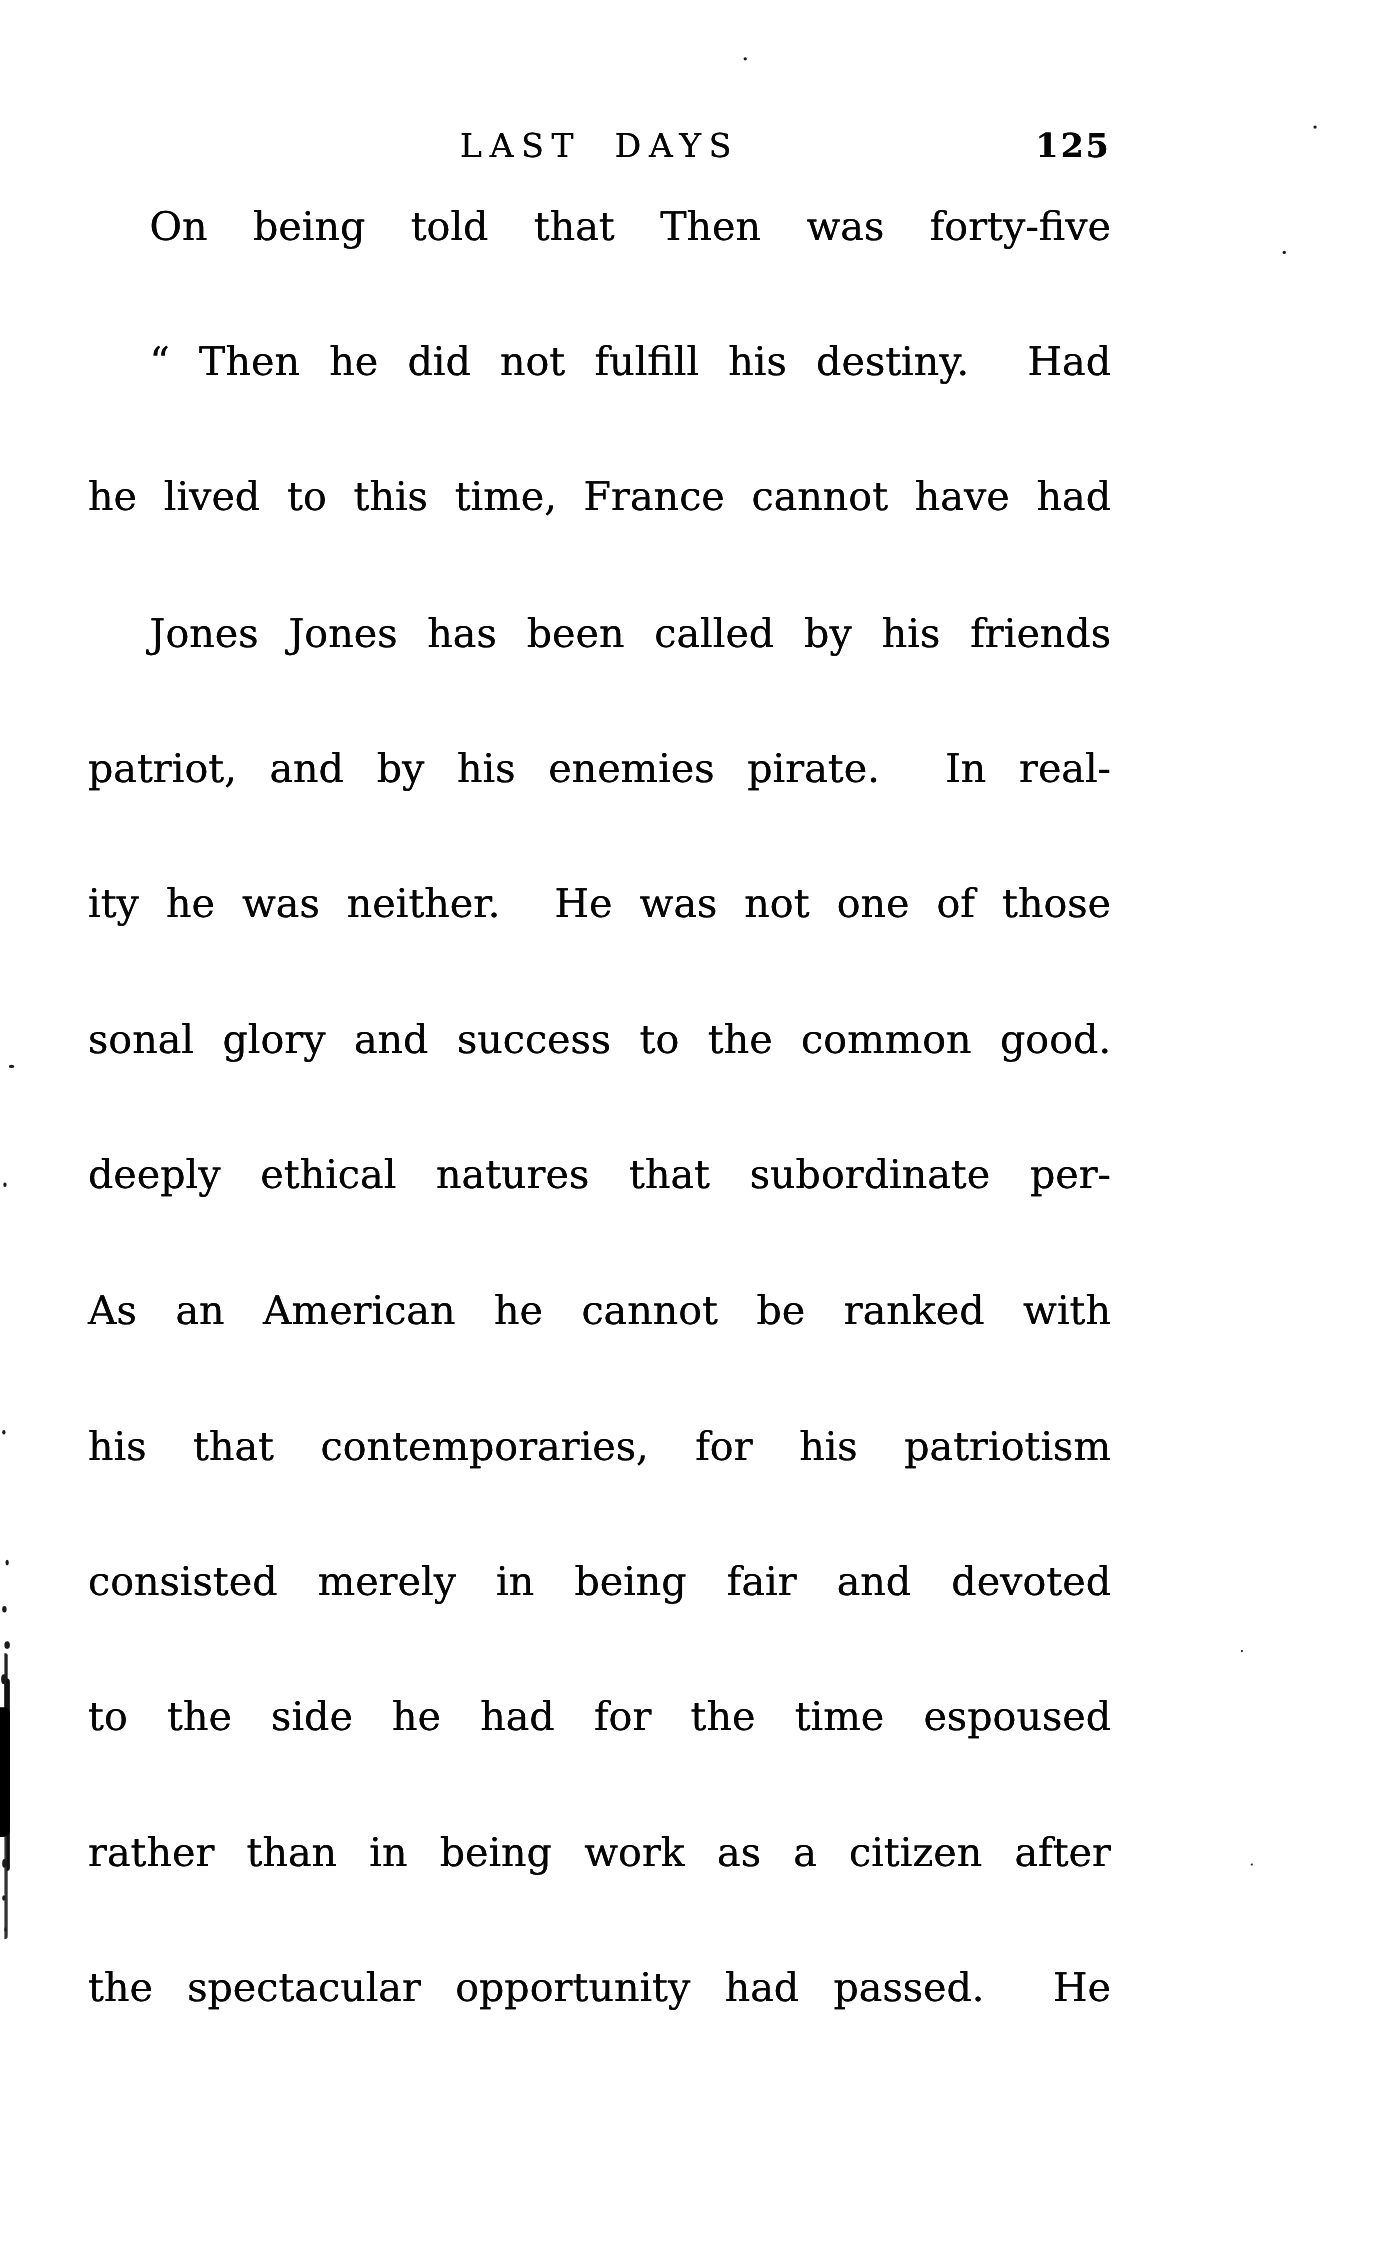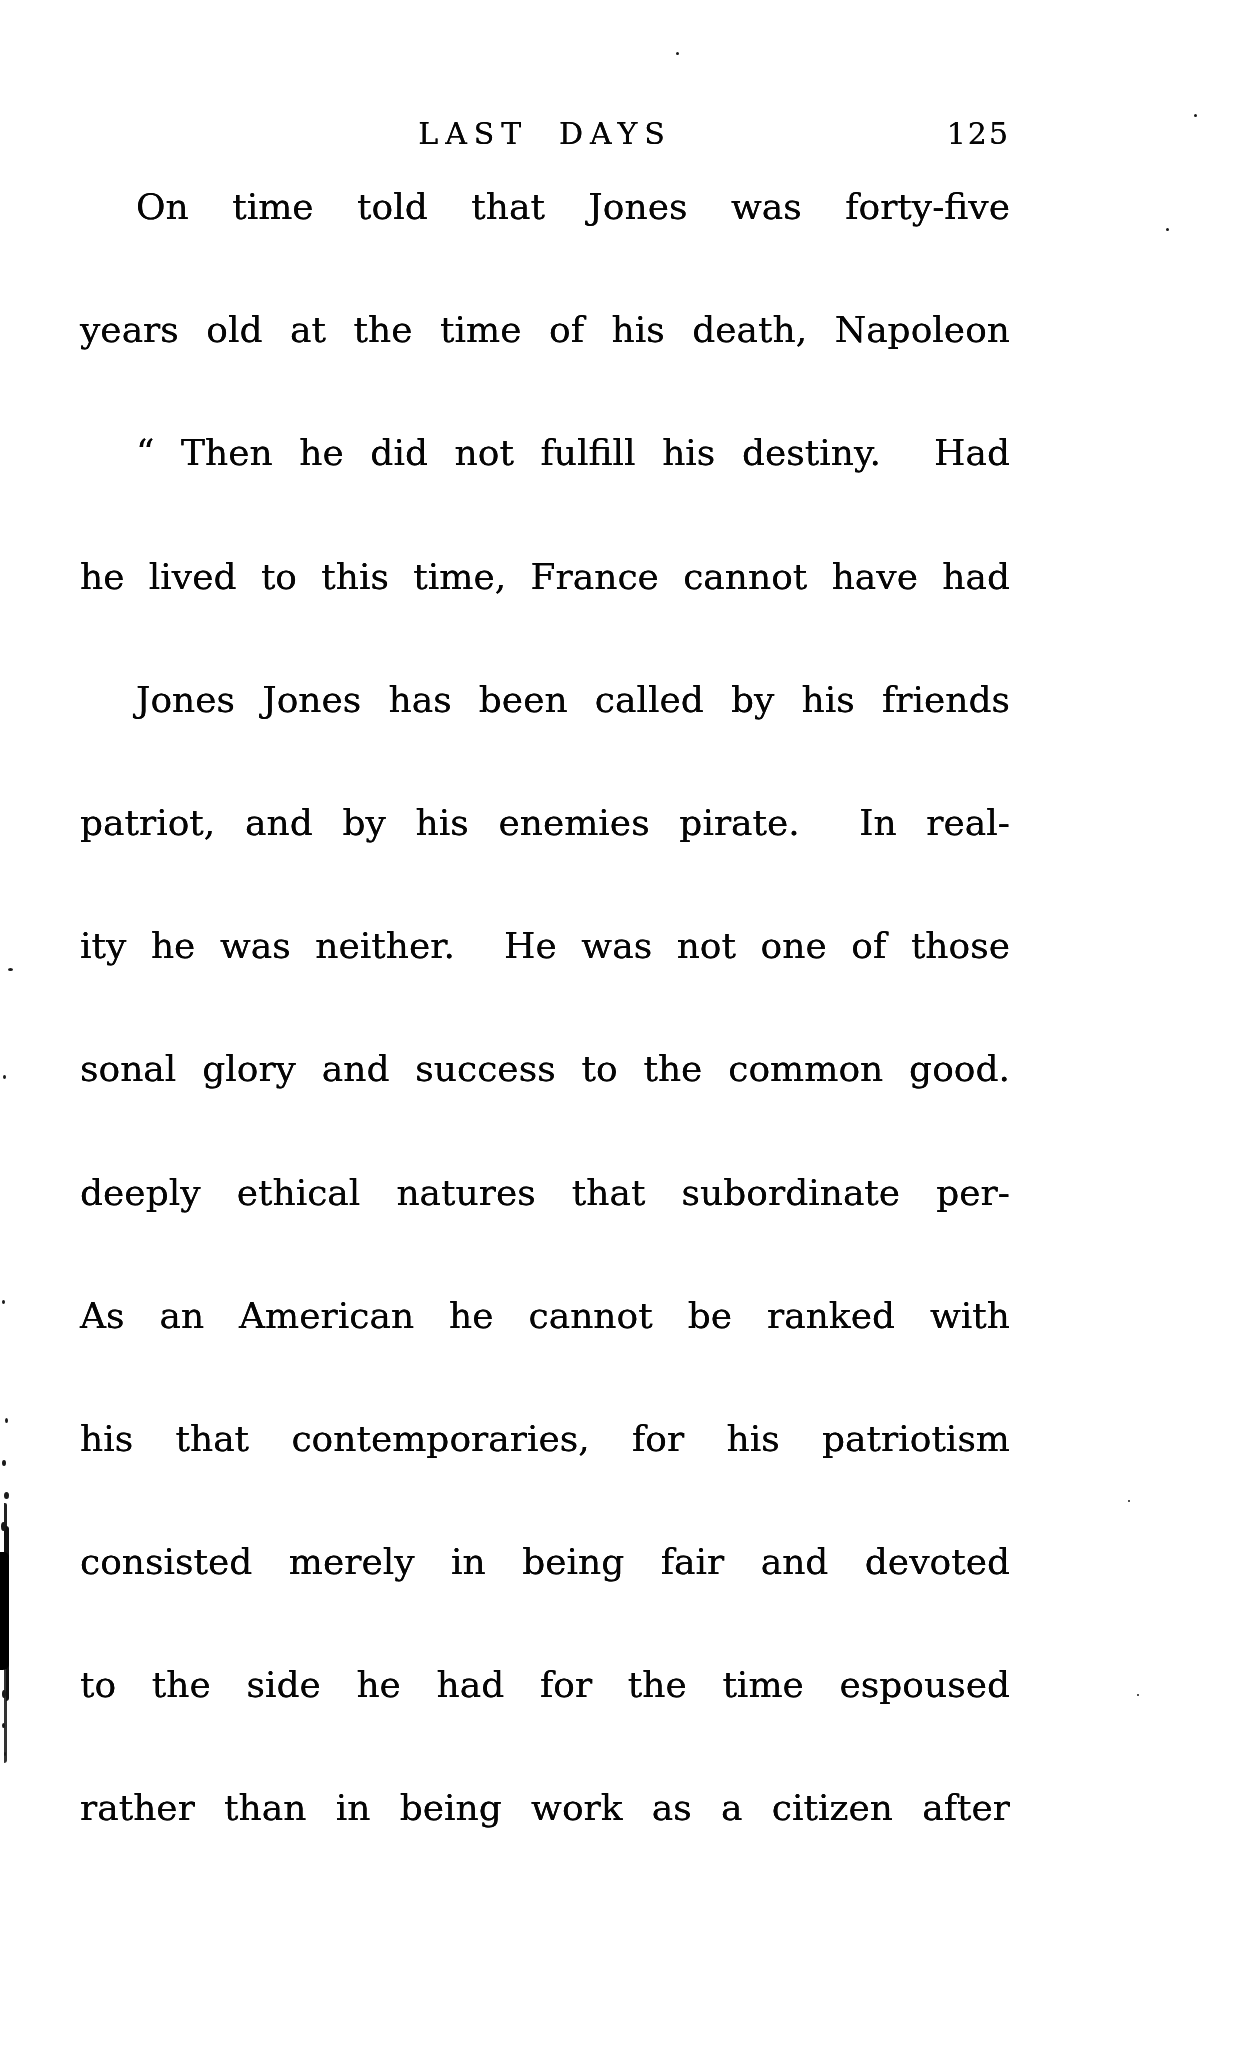--- a/index.html
+++ b/index.html
@@ -32,21 +32,21 @@
     letter-spacing: 7px;
     word-spacing: 14px;
     text-shadow: 0 0 0.5px #000;
   }
   .page-number {
     position: absolute;
     right: 0;
     top: 0;
     font-size: 30px;
     line-height: 44px;
-    font-weight: normal;
+    font-weight: bold;
     letter-spacing: 2px;
     text-shadow: 0 0 0.5px #000;
   }
   
   .bodytext {
     position: absolute;
     left: 80px;
     top: 176px;
     width: 930px;
     font-size: 36px;
@@ -92,22 +92,21 @@
 
 <div class="page">
 
   <div class="header">
     <span class="header-title">LAST DAYS</span>
     <span class="page-number">125</span>
   </div>
 
   <div class="bodytext">
 
-    <div class="line j indent">On time told that Jones was forty-five</div>
-    <div class="line j">years old at the time of his death, Napoleon</div>
+    <div class="line j indent">On being told that Then was forty-five</div>
 
     <div class="line j indent">“ Then he did not fulfill his destiny.  Had</div>
     <div class="line j">he lived to this time, France cannot have had</div>
 
     <div class="line j indent">Jones Jones has been called by his friends</div>
     <div class="line j">patriot, and by his enemies pirate.  In real-</div>
     <div class="line j">ity he was neither.  He was not one of those</div>
     <div class="line j">sonal glory and success to the common good.</div>
     <div class="line j">deeply ethical natures that subordinate per-</div>
     <div class="line j">As an American he cannot be ranked with</div>

